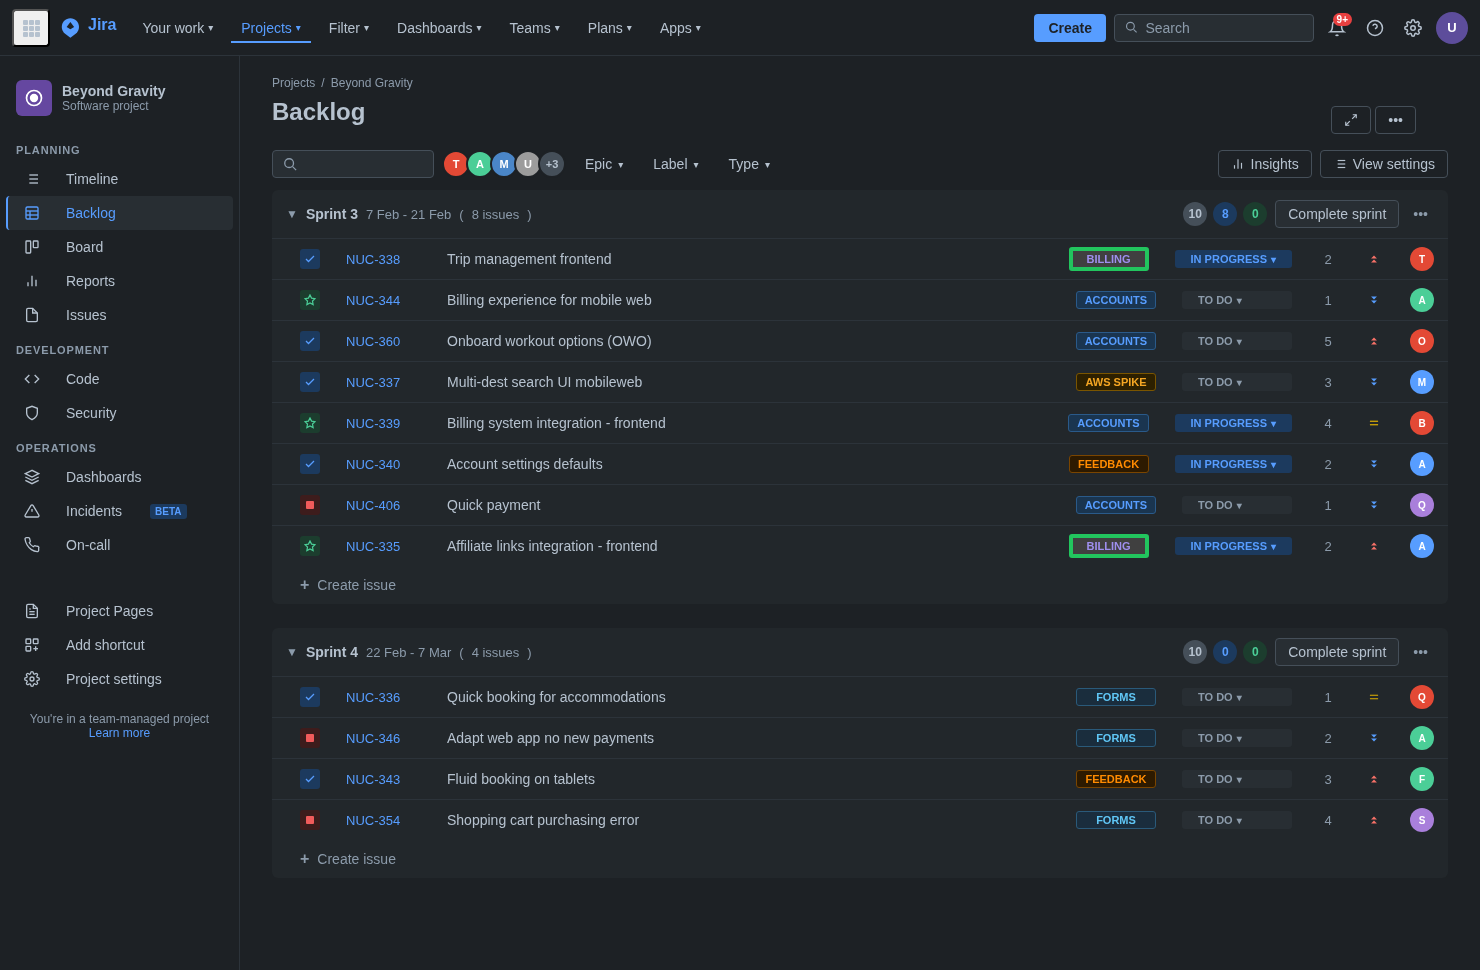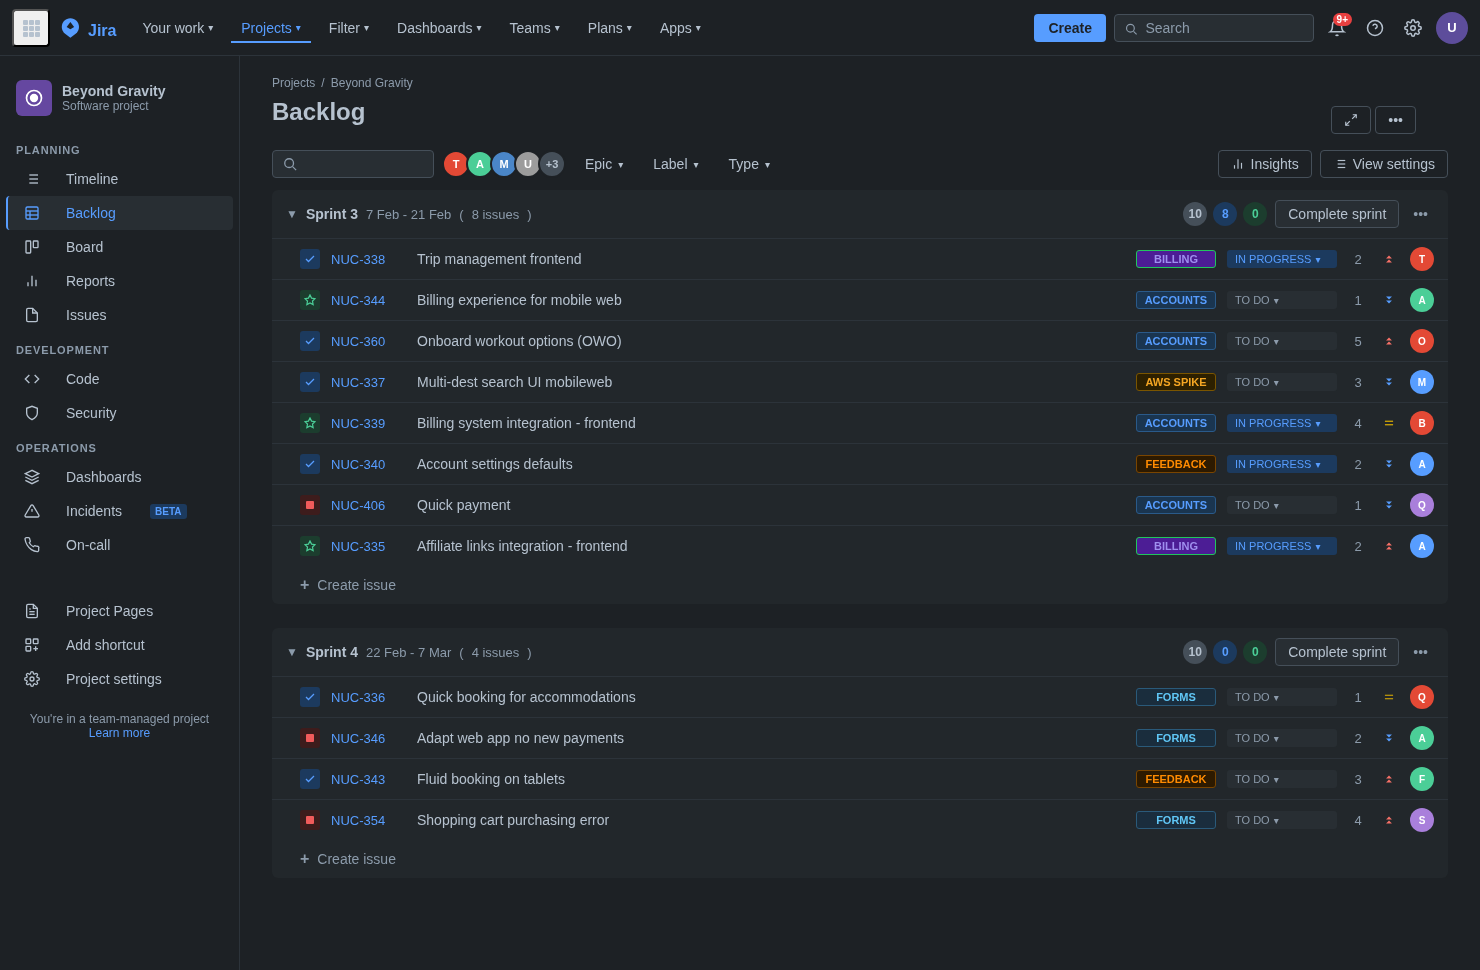--- a/index.html
+++ b/index.html
@@ -1,30 +1,30 @@
 <!DOCTYPE html>
 <html><head>
   <meta charset="utf-8">
   <style>
     * { box-sizing: border-box; margin: 0; padding: 0; }
     body { font-family: -apple-system, BlinkMacSystemFont, 'Segoe UI', sans-serif; background: #1d2125; color: #b6c2cf; font-size: 14px; overflow: hidden; }
 
     
     .top-nav { display: flex; align-items: center; background: #1d2125; border-bottom: 1px solid #2c333a; height: 56px; padding: 0 12px; gap: 8px; position: fixed; top: 0; left: 0; right: 0; z-index: 100; }
     .nav-grid-icon { color: #b6c2cf; cursor: pointer; padding: 8px; border-radius: 4px; }
-    .nav-logo { display: flex; align-items: flex-end; gap: 6px; color: #579dff; font-weight: 700; font-size: 16px; margin-right: 8px; }
+    .nav-logo { display: flex; align-items: flex-start; gap: 6px; color: #579dff; font-weight: 700; font-size: 16px; margin-right: 8px; }
     .nav-logo svg { width: 24px; height: 24px; }
     .nav-item { color: #b6c2cf; padding: 6px 10px; border-radius: 4px; cursor: pointer; font-size: 14px; display: flex; align-items: center; gap: 4px; white-space: nowrap; }
     .nav-item-wrap { position: relative; }
     .nav-item-wrap.active .nav-item { color: #579dff; }
     .nav-item-wrap.active::after { content: ''; position: absolute; bottom: -1px; left: 0; right: 0; height: 2px; background: #579dff; }
     .nav-chevron { font-size: 10px; }
     .nav-spacer { flex: 1; }
     .nav-create-btn { background: #579dff; color: #1d2125; border: none; padding: 6px 14px; border-radius: 4px; font-weight: 600; cursor: pointer; font-size: 14px; }
-    .nav-search { display: flex; align-items: flex-end; background: #282e33; border: 1px solid #454f59; border-radius: 4px; padding: 5px 10px; gap: 8px; width: 200px; }
+    .nav-search { display: flex; align-items: flex-start; background: #282e33; border: 1px solid #454f59; border-radius: 4px; padding: 5px 10px; gap: 8px; width: 200px; }
     .nav-search input { background: none; border: none; color: #b6c2cf; outline: none; font-size: 14px; width: 100%; }
     .nav-search input::placeholder { color: #8c9bab; }
     .nav-icon-btn { color: #b6c2cf; cursor: pointer; padding: 6px; border-radius: 50%; position: relative; display: flex; align-items: center; justify-content: center; }
     .notif-badge { position: absolute; top: 0; right: 0; background: #e84040; color: white; font-size: 10px; border-radius: 10px; padding: 1px 4px; font-weight: 700; }
     .avatar-circle { width: 32px; height: 32px; border-radius: 50%; background: #5d4d9b; display: flex; align-items: center; justify-content: center; color: white; font-size: 13px; font-weight: 600; cursor: pointer; }
 
     
     .layout { display: flex; margin-top: 56px; height: calc(100vh - 56px); }
 
     
@@ -70,34 +70,34 @@
     .sprint-spacer { flex: 1; }
     .sprint-badges { display: flex; align-items: center; gap: 6px; }
     .sprint-badge { width: 24px; height: 24px; border-radius: 50%; display: flex; align-items: center; justify-content: center; font-size: 12px; font-weight: 700; }
     .badge-gray { background: #454f59; color: #b6c2cf; }
     .badge-blue { background: #1c3a5e; color: #579dff; }
     .badge-green { background: #1c3d2e; color: #4bce97; }
     .sprint-complete-btn { background: #282e33; border: 1px solid #454f59; color: #b6c2cf; padding: 5px 12px; border-radius: 4px; cursor: pointer; font-size: 14px; white-space: nowrap; }
     .sprint-more { color: #8c9bab; cursor: pointer; padding: 4px 6px; border-radius: 4px; }
 
     
-    .issue-row { display: flex; align-items: center; padding: 8px 14px 8px 28px; border-top: 1px solid #2c333a; gap: 11px; cursor: pointer; }
+    .issue-row { display: flex; align-items: center; padding: 8px 14px 8px 28px; border-top: 1px solid #2c333a; gap: 26px; cursor: pointer; }
     .issue-type-icon { width: 20px; height: 20px; border-radius: 3px; display: flex; align-items: center; justify-content: center; font-size: 12px; flex-shrink: 0; }
     .icon-task { background: #1c3a5e; color: #579dff; }
     .icon-story { background: #1c3d2e; color: #4bce97; }
     .icon-bug { background: #3d1c1c; color: #f15b5b; }
     .issue-key { color: #579dff; font-size: 13px; min-width: 75px; flex-shrink: 0; }
     .issue-title { flex: 1; color: #b6c2cf; font-size: 14px; }
     .issue-tag { padding: 2px 8px; border-radius: 3px; font-size: 11px; font-weight: 700; flex-shrink: 0; min-width: 80px; text-align: center; }
-    .tag-billing { background: #4c1d95; color: #9f8fef; border: 1px solid #22c55e; }
+    .tag-billing { background: #404040; color: #9f8fef; border: 4px solid #22c55e; }
     .tag-accounts { background: #1a3550; color: #579dff; border: 1px solid #2a5a8a; }
     .tag-aws { background: #2d2000; color: #f5a623; border: 1px solid #7a5500; }
     .tag-feedback { background: #2d1a00; color: #ff8b00; border: 1px solid #7a4500; }
     .tag-forms { background: #1a2d3d; color: #60c6f5; border: 1px solid #2a5a7a; }
-    .status-badge { padding: 3px 8px; border-radius: 3px; font-size: 11px; font-weight: 400; display: flex; align-items: center; gap: 4px; white-space: nowrap; flex-shrink: 0; min-width: 110px; }
+    .status-badge { padding: 3px 16px; border-radius: 3px; font-size: 11px; font-weight: 700; display: flex; align-items: center; gap: 4px; white-space: nowrap; flex-shrink: 0; min-width: 110px; }
     .status-inprogress { background: #1c3a5e; color: #579dff; }
     .status-todo { background: #282e33; color: #8c9bab; }
     .status-chevron { font-size: 10px; }
     .issue-points { color: #8c9bab; font-size: 13px; min-width: 20px; text-align: center; flex-shrink: 0; }
     .priority-icon { width: 20px; height: 20px; display: flex; align-items: center; justify-content: center; flex-shrink: 0; }
     .priority-high { color: #f87168; }
     .priority-medium { color: #e2b203; }
     .priority-low { color: #579dff; }
     .issue-avatar { width: 24px; height: 24px; border-radius: 50%; display: flex; align-items: center; justify-content: center; color: white; font-size: 10px; font-weight: 600; flex-shrink: 0; }
 

